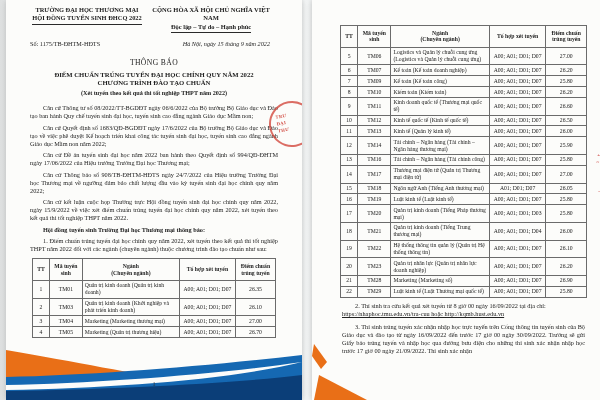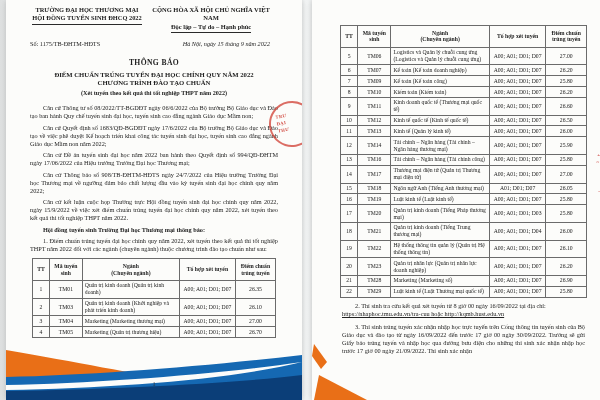--- a/index.html
+++ b/index.html
@@ -12,21 +12,21 @@
   .p1-inner{padding:6px 24px 0 24px;}
   .hdr{display:flex;}
   .hdr-col{text-align:center;}
   .hdr-left{width:46%;}
   .hdr-right{width:54%;}
   .hdr-line{font-weight:bold;font-size:6.4px;line-height:1.3;color:#1c1c1c;}
   .u-line{display:inline-block;border-bottom:.8px solid #2a2a2a;padding-bottom:1px;}
   .num-date{display:flex;justify-content:space-between;margin-top:7px;font-size:6.2px;}
   .date{font-style:italic;margin-right:8px;}
   .title-block{text-align:center;margin-top:11px;}
-  .t1{font-size:7.6px;font-weight:bold;letter-spacing:.4px;}
+  .t1{font-size:7.6px;font-weight:normal;letter-spacing:.4px;}
   .t2{font-size:6.7px;font-weight:bold;margin-top:3.5px;line-height:1.3;}
   .t3{font-size:6.7px;font-weight:bold;line-height:1.3;}
   .t4{font-size:6.2px;font-weight:bold;margin-top:1px;}
   .para{font-size:6.25px;line-height:1.3;text-align:justify;text-indent:13px;margin:3.2px 0;}
   .bold{font-weight:bold;}
   
   table.doc{border-collapse:collapse;width:100%;font-size:5.7px;line-height:1.2;}
   table.doc th,table.doc td{border:1px solid #6b6b6b;padding:1.5px 2px;vertical-align:middle;}
   table.doc th{font-weight:bold;text-align:center;white-space:pre-line;padding:3.5px 1px;}
   td.c-tt,td.c-code,td.c-combo,td.c-score{text-align:center;}

